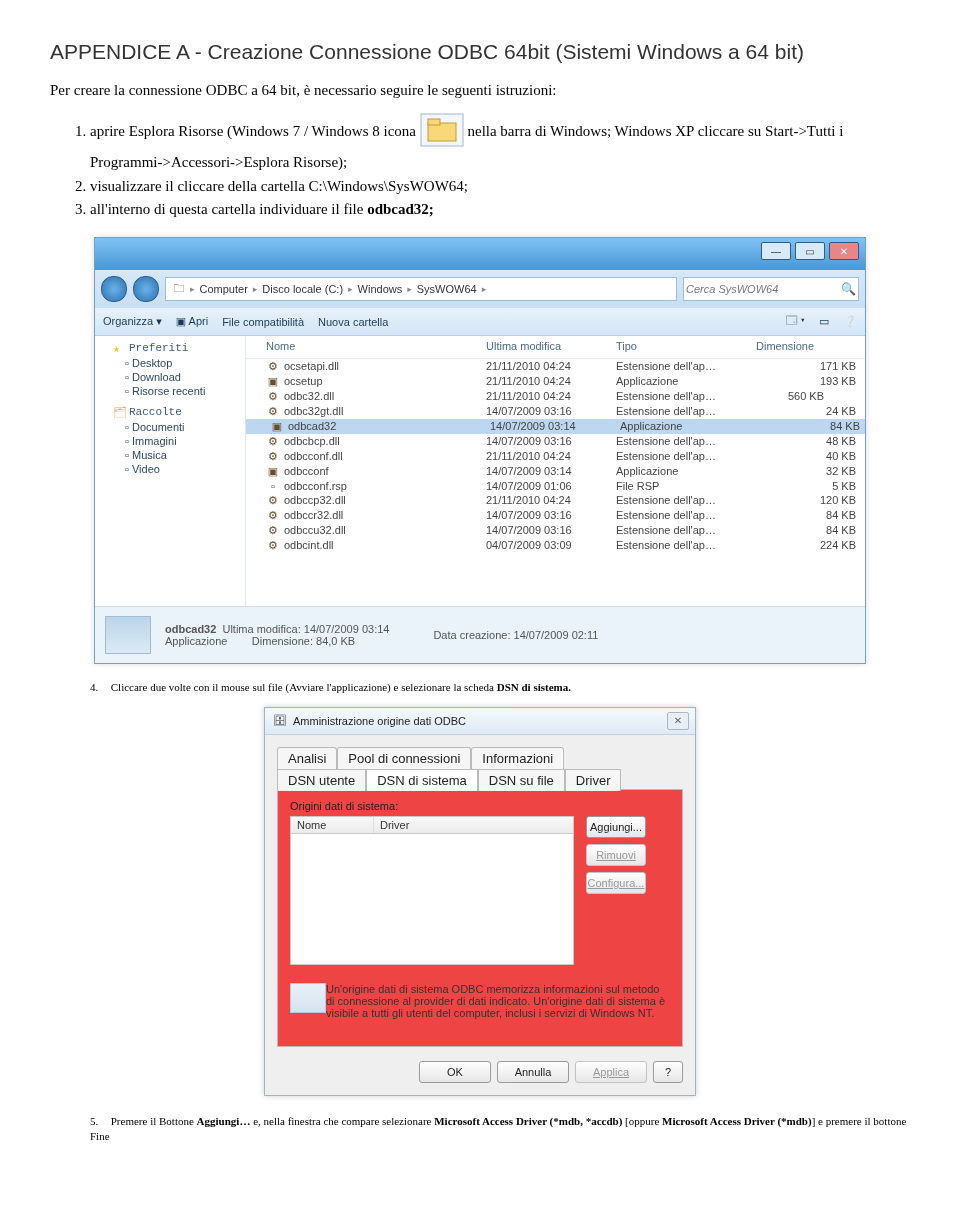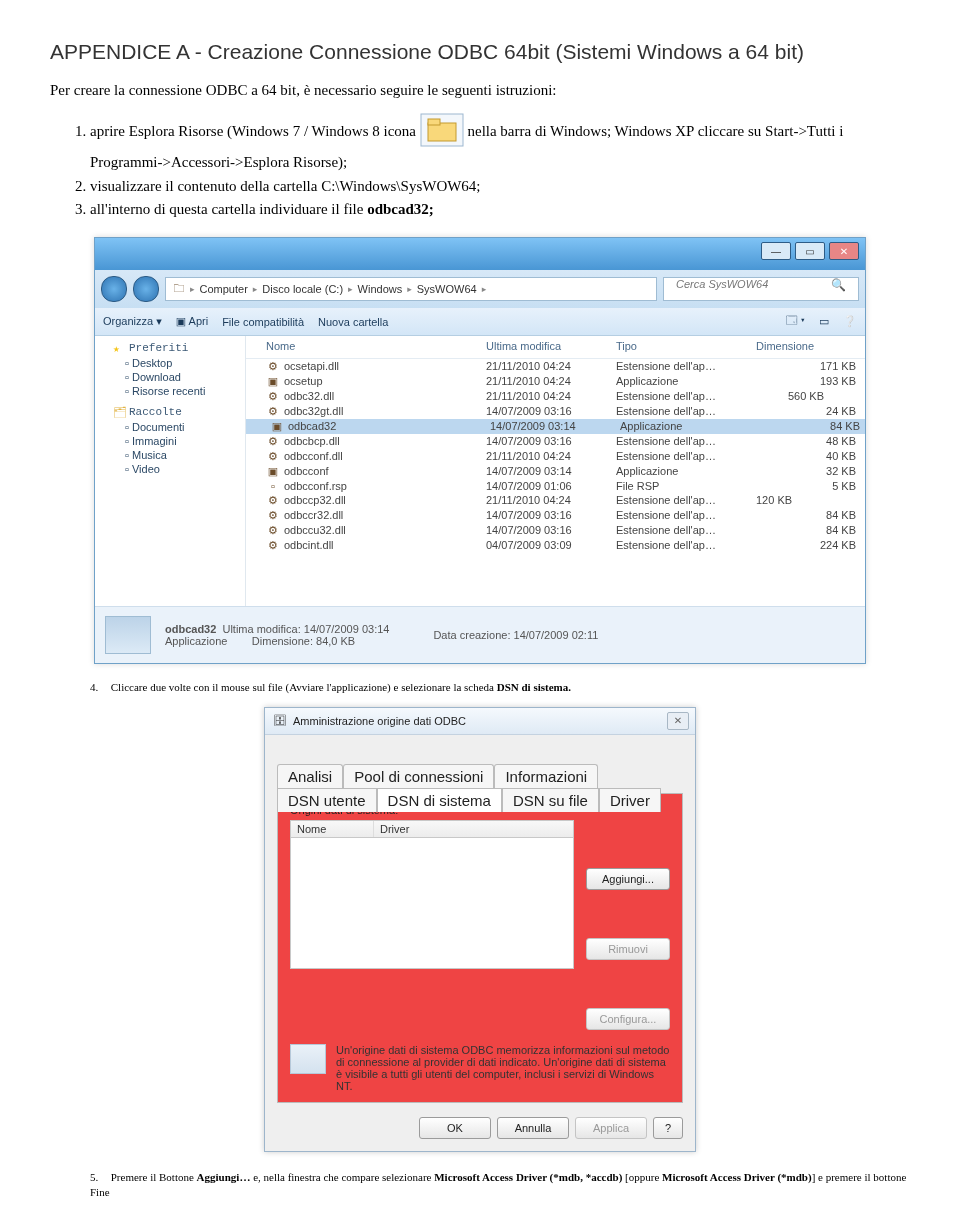--- a/index.html
+++ b/index.html
@@ -92,21 +92,22 @@
   .addr .crumb { padding: 0 5px; }
   .addr .sep { color: #888; font-size: 9px; }
   .searchbox {
     width: 170px;
     background: #fff;
     border: 1px solid #9fbcd3;
     height: 22px;
     color: #777;
     font-style: italic;
     display: flex;
-    padding: 0 12px;
+    align-items: center;
+    padding: 0 2px;
     justify-content: space-between;
   }
   .magnifier { color: #4a7fb0; font-style: normal; font-size: 12px; }
   .ex-toolbar {
     background: linear-gradient(#e7f1fb,#d3e6f7);
     border-bottom: 1px solid #b5cee2;
     padding: 4px 8px;
     display: flex;
     gap: 14px;
     align-items: center;
@@ -195,23 +196,23 @@
     font-size:10px;
     color:#666;
   }
   .odbc-body { padding: 10px 12px 6px 12px; }
   .tabrow { display:flex; }
   .tabrow .tab {
     padding: 3px 10px;
     background: #f6f6f6;
     border: 1px solid #bbb;
     border-bottom: none;
-    font-size: 15px;
+    font-size: 13px;
     position: relative;
-    top: 19px;
+    top: 2px;
   }
   .tabrow.r1 .tab { border-top-left-radius:3px; border-top-right-radius:3px; }
   .tabrow.r2 .tab.active {
     background: #fff;
     z-index: 2;
   }
   .tabpane {
     border: 1px solid #bbb;
     background: #ef4444;
     padding: 10px 12px;
@@ -232,36 +233,34 @@
     border-top: none;
     background:#fff;
   }
   .sidebtns {
     float: right;
     width: 84px;
     margin-left: 8px;
   }
   .winbtn {
     display:block;
-    width: 84px;
+    width: 60px;
     height: 22px;
     margin-bottom: 6px;
     background: linear-gradient(#fff,#e6e6e6);
     border: 1px solid #9b9b9b;
     border-radius: 3px;
     font-size: 11px;
     color:#222;
     padding:0;
     cursor: pointer;
-    margin-top: 48px;
-  }
-  .winbtn:disabled { color:#999; border-color:#c4c4c4; }
+  }
+  .winbtn:disabled { color:#999; border-color:#c4c4c4;text-decoration:underline; }
   .infobox {
     display:flex;
-    gap:10px;
     align-items:flex-start;
     margin-top: 10px;
     font-size: 11px;
     color:#333;
     clear:both;
     padding-top:8px;
   }
   .infobox .icn {
     width:34px;height:28px;flex-shrink:0;
     background: linear-gradient(#eaf1f8,#d4e2ef);
@@ -293,21 +292,21 @@
     <span>aprire Esplora Risorse (Windows 7 / Windows 8 icona </span>
     <span class="inline-icon">
       <svg width="44" height="34">
           <rect x="1" y="1" width="42" height="32" fill="#f3f7fb" stroke="#9db7d0"></rect>
           <rect x="8" y="10" width="28" height="18" fill="#f9d87a" stroke="#c39a2f"></rect>
           <rect x="8" y="6" width="12" height="6" fill="#f9d87a" stroke="#c39a2f"></rect>
         </svg>
     </span>
     <span> nella barra di Windows; Windows XP cliccare su Start-&gt;Tutti i Programmi-&gt;Accessori-&gt;Esplora Risorse);</span>
   </li>
-  <li>visualizzare il contenuto della cartella C:\Windows\SysWOW64;</li>
+  <li>visualizzare il cliccare della cartella C:\Windows\SysWOW64;</li>
   <li>
     <span>all'interno di questa cartella individuare il file </span><span class="bold">odbcad32;</span>
   </li>
 </ol>
 
 <div class="explorer">
   <div class="ex-topbar">
     <div class="ex-winbtn">—</div>
     <div class="ex-winbtn">▭</div>
     <div class="ex-winbtn close">✕</div>
@@ -417,21 +416,21 @@
           <div class="ex-row">
             <span><span class="file-ico">▫</span>odbcconf.rsp</span>
             <span>14/07/2009 01:06</span>
             <span>File RSP</span>
             <span style="text-align:right">5 KB</span>
           </div>
           <div class="ex-row">
             <span><span class="file-ico">⚙</span>odbccp32.dll</span>
             <span>21/11/2010 04:24</span>
             <span>Estensione dell'ap…</span>
-            <span style="">120 KB</span>
+            <span style="text-align:right">120 KB</span>
           </div>
           <div class="ex-row">
             <span><span class="file-ico">⚙</span>odbccr32.dll</span>
             <span>14/07/2009 03:16</span>
             <span>Estensione dell'ap…</span>
             <span style="text-align:right">84 KB</span>
           </div>
           <div class="ex-row">
             <span><span class="file-ico">⚙</span>odbccu32.dll</span>
             <span>14/07/2009 03:16</span>

